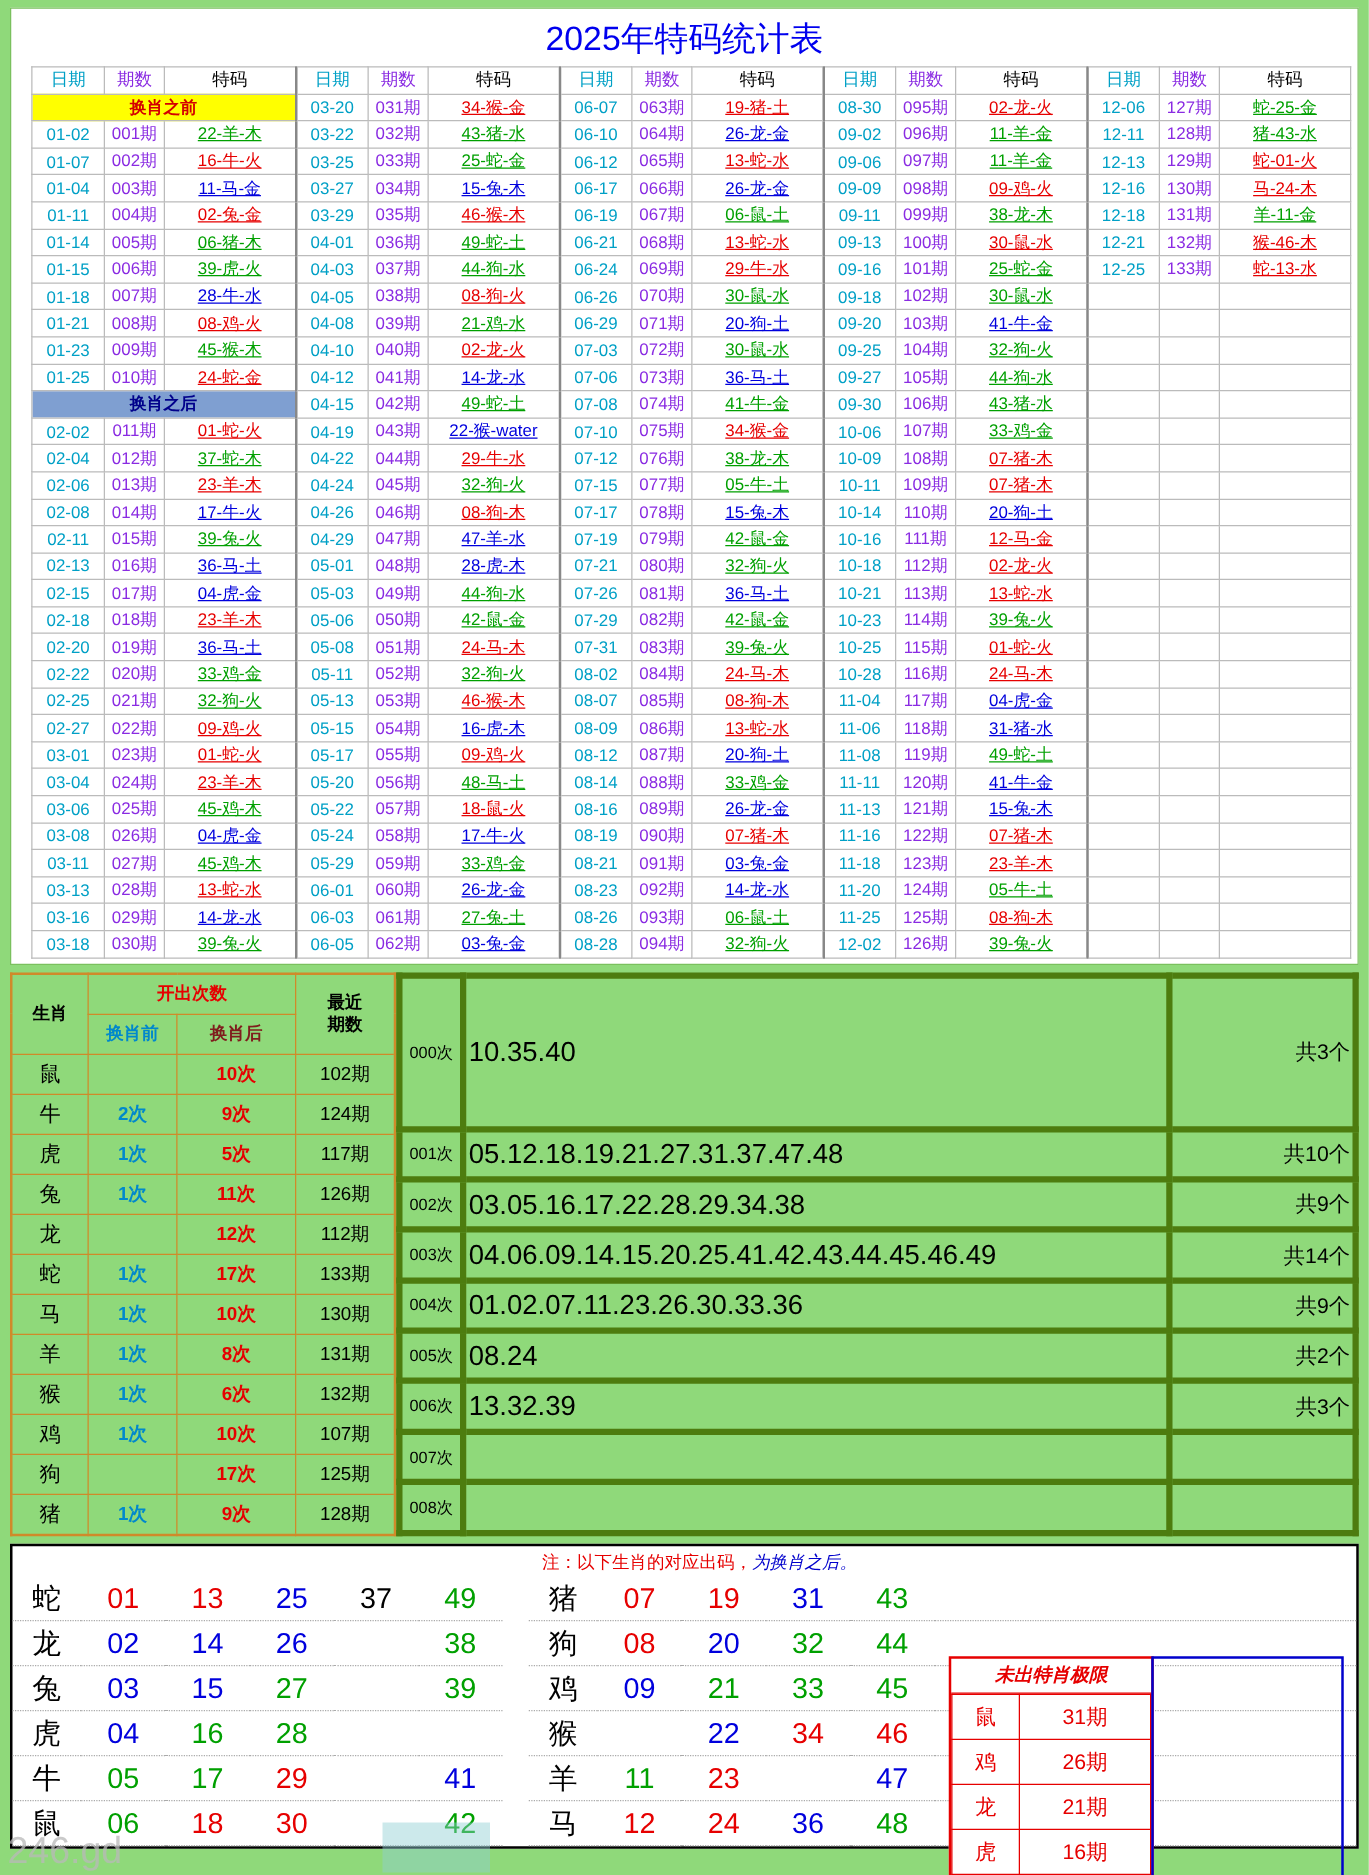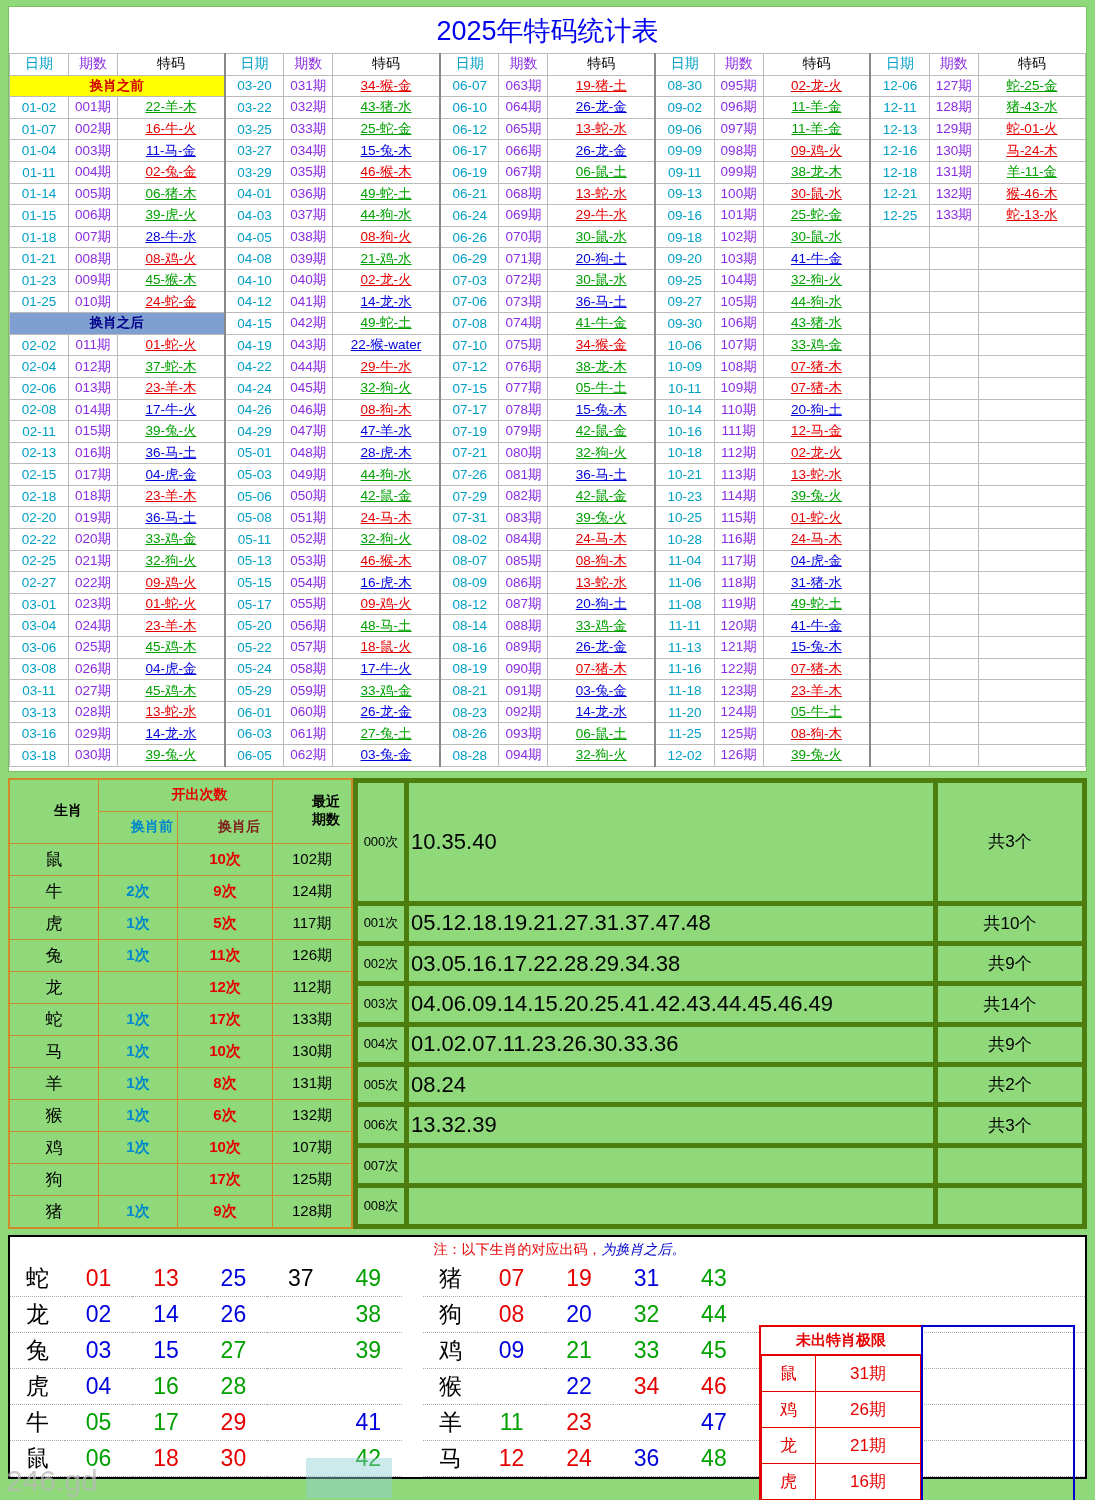--- a/index.html
+++ b/index.html
@@ -24,53 +24,53 @@
   .tm u{text-decoration:underline;}
   .red{color:#e60000;}
   .green{color:#00a000;}
   .blue{color:#0000dd;}
   .blk{color:#000;}
   
   .mid{display:flex;margin-top:6px;gap:0;}
   .zodiac{border:2px solid #d08a2a;border-collapse:collapse;}
   .zodiac td,.zodiac th{border:1px solid #d08a2a;font-size:15px;text-align:center;padding:0 4px;height:31px;white-space:nowrap;}
   .zodiac .zname{font-size:17px;width:52px;}
-  .zodiac .hdr{font-size:14px;font-weight:bold;padding-left:32px;}
+  .zodiac .hdr{font-size:14px;font-weight:bold;}
   .z-before{color:#0088cc;font-weight:bold;font-size:14px;width:62px;}
   .z-after{color:#e60000;font-weight:bold;font-size:15px;width:86px;}
   .z-recent{font-size:14px;width:70px;}
   .occ{border:2px solid #000;border-collapse:collapse;flex:1;}
   .occ td{border:5px solid #4d7c0f;padding:0 2px;font-size:13px;}
   .occ .lbl{width:42px;text-align:center;font-size:13px;}
   .occ .nums{font-size:22px;color:#000;}
-  .occ .cnt{width:140px;text-align:center;font-size:17px;}
+  .occ .cnt{width:140px;text-align:right;font-size:17px;}
   
   .bottom{border:2px solid #000;margin-top:6px;position:relative;}
   .note{text-align:center;color:#e60000;font-size:14px;padding:4px 0 2px;margin-left:24px;}
   .note i{font-style:italic;color:#0000cc;}
   .btab{width:100%;border-collapse:collapse;table-layout:fixed;}
   .btab td{font-size:23px;text-align:center;height:33px;border-bottom:1px dotted #aaa;}
   .btab td.zd{font-size:23px;color:#000;width:50px;}
   .btab td.gap{width:14px;border-bottom:none;}
   .limbox{position:absolute;right:162px;top:88px;width:160px;border:2px solid #e60000;background:#fff;}
-  .limtitle{text-align:center;color:#e60000;font-size:15px;font-weight:bold;padding:4px 0;border-bottom:1px solid #e60000;}
+  .limtitle{text-align:center;color:#e60000;font-size:15px;font-weight:bold;padding:4px 0;border-bottom:1px solid #e60000;font-style:italic;}
   .limtab{width:100%;border-collapse:collapse;}
   .limtab td{border:1px solid #e60000;color:#e60000;font-size:17px;text-align:center;height:33px;}
   .bluebox{position:absolute;right:10px;top:88px;width:150px;height:232px;border:2px solid #0000cc;}
   
   .wm{position:absolute;left:6px;bottom:2px;font-size:30px;color:#b9b9b9;opacity:.75;}
   .wm .tealbox{position:absolute;left:300px;bottom:0;width:86px;height:40px;background:#8fcfd4;opacity:.6;}
 </style>
 </head>
 <body>
 
 <div class="page">
   <div class="panel">
     <div class="title">2025年特码统计表</div>
-    <div style="padding:0 0 4px;">
+    <div style="padding:0 16px 4px;">
       <table class="top" id="records-table">
           <colgroup>
             <col style="width:58px">
             <col style="width:48px">
             <col style="width:105px">
             <col style="width:58px">
             <col style="width:48px">
             <col style="width:105px">
             <col style="width:58px">
             <col style="width:48px">

